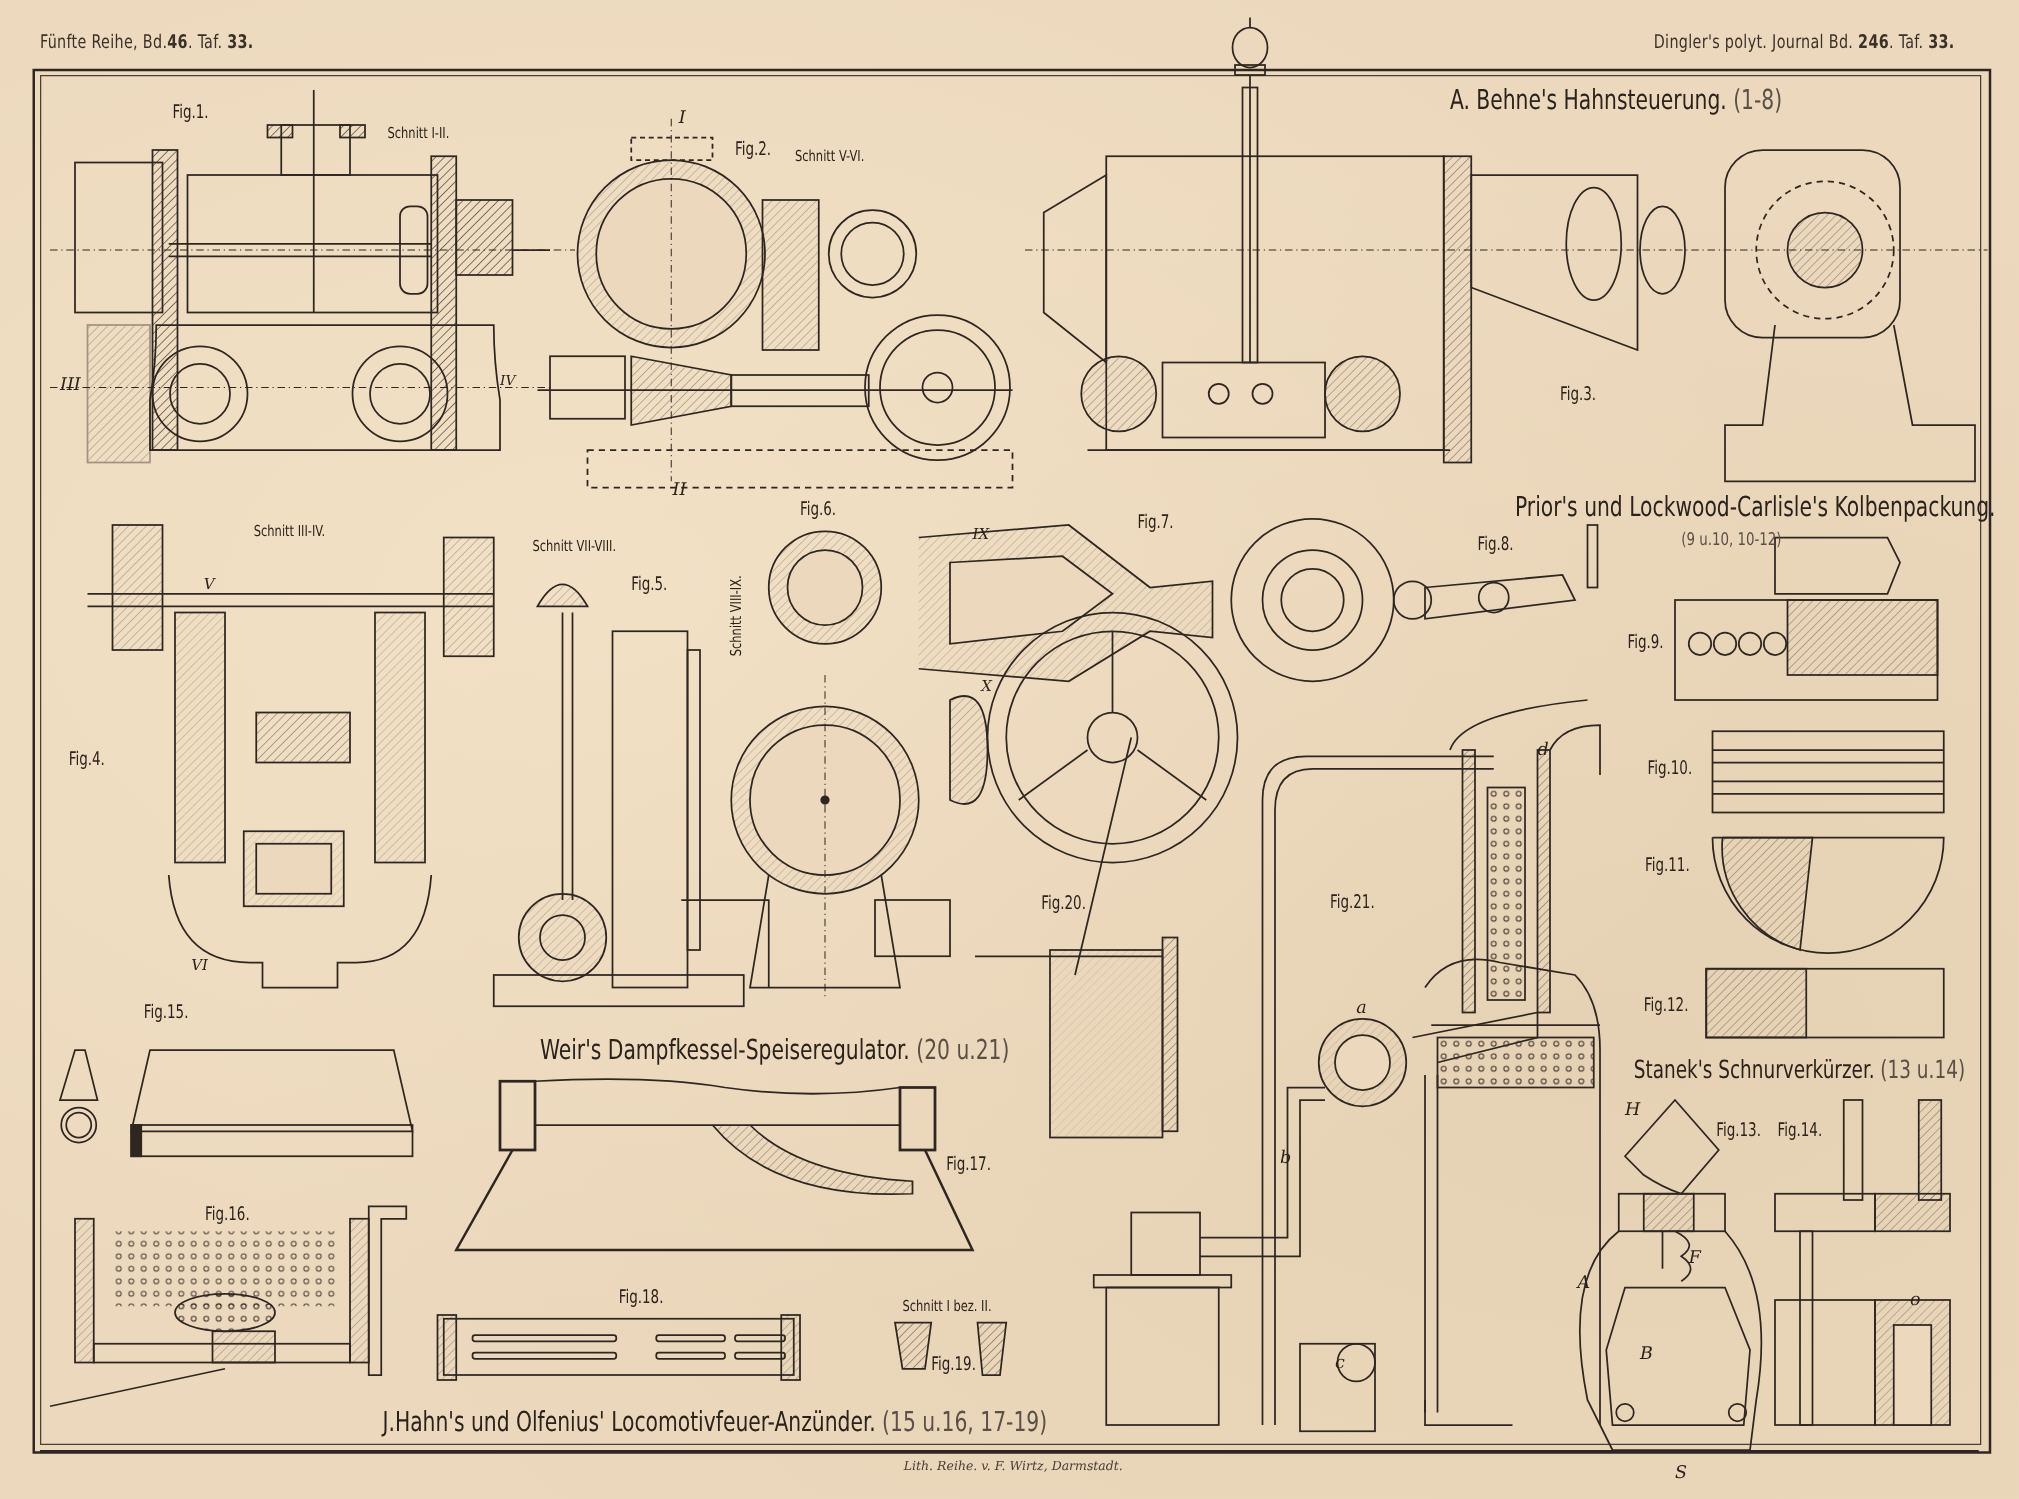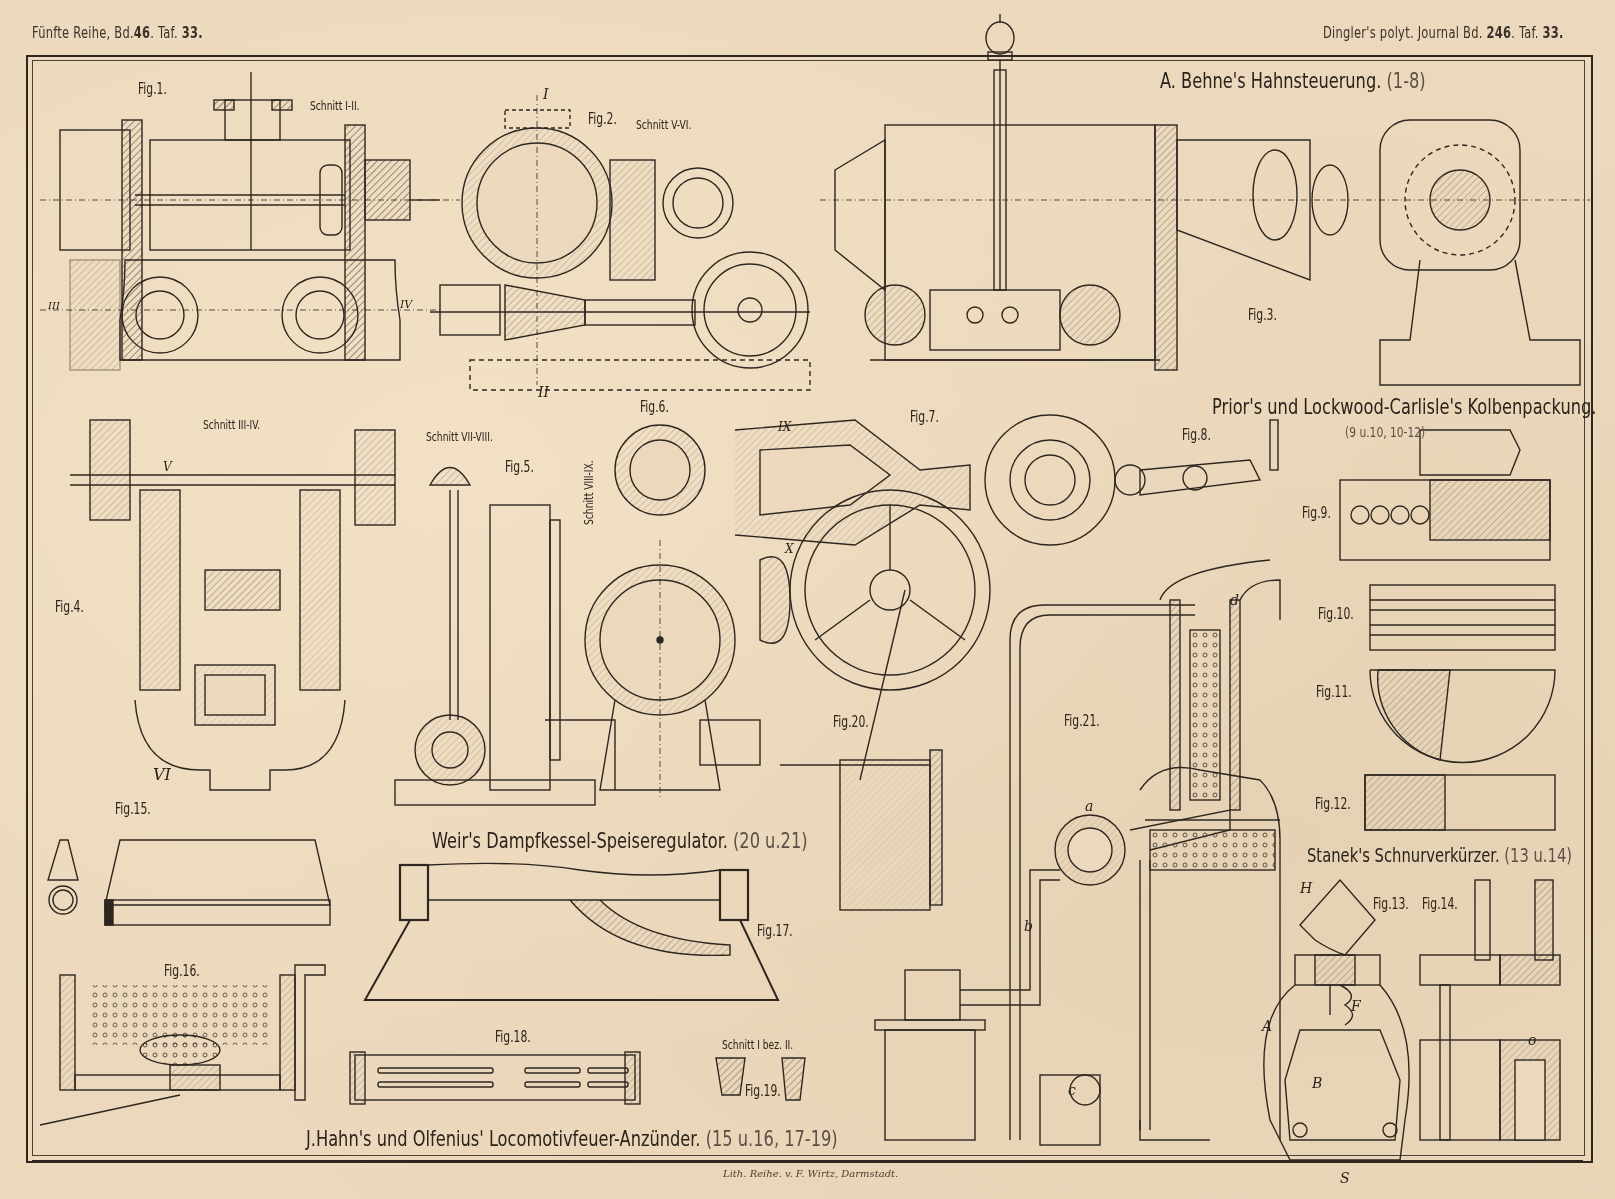--- a/index.html
+++ b/index.html
@@ -337,24 +337,24 @@
 
 <div class="t schnitt" style="left:310px;top:99px;">Schnitt I-II.</div>
 <div class="t schnitt" style="left:636px;top:118px;">Schnitt V-VI.</div>
 <div class="t schnitt" style="left:203px;top:418px;">Schnitt III-IV.</div>
 <div class="t schnitt" style="left:426px;top:430px;">Schnitt VII-VIII.</div>
 <div class="t schnitt" style="left:582px;top:525px;transform:rotate(-90deg) scaleX(0.85);">Schnitt VIII-IX.</div>
 <div class="t schnitt" style="left:722px;top:1038px;">Schnitt I bez. II.</div>
 
 <span class="lbl" style="left:543px;top:86px;">I</span>
 <span class="lbl" style="left:538px;top:384px;">II</span>
-<span class="lbl" style="left:48px;top:300px;font-size:10px;">III</span>
+<span class="lbl" style="left:48px;top:300px;font-size:14px;">III</span>
 <span class="lbl" style="left:400px;top:298px;font-size:11px;">IV</span>
 <span class="lbl" style="left:163px;top:460px;font-size:12px;">V</span>
-<span class="lbl" style="left:153px;top:765px;font-size:16px;">VI</span>
+<span class="lbl" style="left:153px;top:765px;font-size:12px;">VI</span>
 <span class="lbl" style="left:778px;top:420px;font-size:12px;">IX</span>
 <span class="lbl" style="left:785px;top:542px;font-size:12px;">X</span>
 <span class="lbl" style="left:1085px;top:798px;">a</span>
 <span class="lbl" style="left:1024px;top:918px;">b</span>
 <span class="lbl" style="left:1068px;top:1082px;">c</span>
 <span class="lbl" style="left:1230px;top:592px;">d</span>
 <span class="lbl" style="left:1262px;top:1018px;">A</span>
 <span class="lbl" style="left:1312px;top:1075px;">B</span>
 <span class="lbl" style="left:1351px;top:998px;">F</span>
 <span class="lbl" style="left:1300px;top:880px;">H</span>

